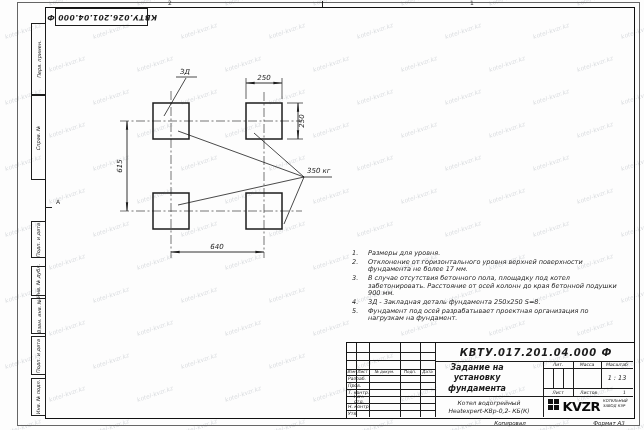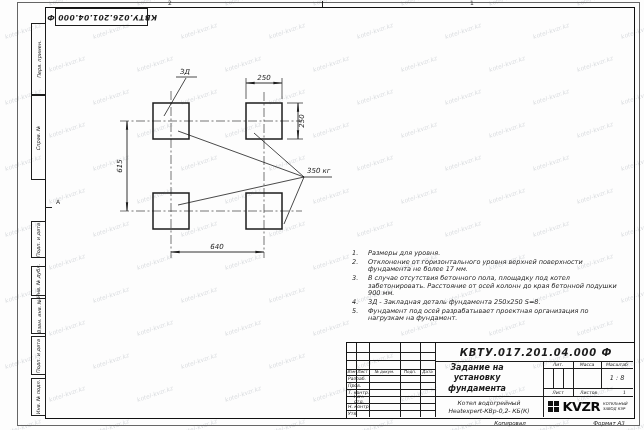--- a/index.html
+++ b/index.html
@@ -22,21 +22,21 @@
   .note .n { width:16px; flex:0 0 16px; }
   .note .t { flex:1; }
   .tb { left:346px; top:342px; width:289px; height:77px; border:1.7px solid #111; }
   .tb .cell { position:absolute; display:flex; align-items:center; justify-content:center; text-align:center; }
   .tb .lbl { font-size:4.6px; font-style:italic; }
   .tb .hdr { font-size:4px; font-style:italic; }
   .docnum { font-size:10px; font-weight:bold; font-style:italic; letter-spacing:.8px; white-space:nowrap; }
   .ttl { font-size:8px; font-weight:bold; font-style:italic; line-height:1.3; }
   .prod { font-size:6px; font-style:italic; line-height:1.25; }
   .scaleval { font-size:6.5px; font-style:italic; }
-  .logo-row { display:flex; align-items:center; gap:3px; }
+  .logo-row { display:flex; gap:3px; }
   .logo-glyph { width:11px; height:11px; background:#111;
                 background-image:linear-gradient(#fff 0 0), linear-gradient(#fff 0 0);
                 background-size:11px 1px, 1px 11px; background-position:0 5px, 5px 0; background-repeat:no-repeat; }
   .logo-txt { font-size:13px; font-weight:bold; letter-spacing:-.5px; color:#0a0a0a; }
   .logo-cap { font-size:3.8px; font-style:italic; line-height:1.3; text-align:left; }
   .strip { position:absolute; font-size:5.5px; font-style:italic; color:#222; }
   svg text { font-family:"DejaVu Sans", sans-serif; font-style:italic; fill:#1c1c1c; }
 </style>
 </head>
 <body>
@@ -307,21 +307,21 @@
     <div class="cell docnum" style="left:88px;top:0;width:202px;height:18px">КВТУ.017.201.04.000 Ф</div>
     <div class="cell ttl" style="left:76px;top:18px;width:108px;height:35px;padding:7px 8px">Задание на установку фундамента</div>
     <div class="cell prod" style="left:88px;top:53px;width:108px;height:21px;flex-direction:column">
       <span>Котел водогрейный</span>
       <span>Heatexpert-КВр-0,2- КБ(К)</span>
     </div>
 
     <div class="cell lbl" style="left:196px;top:18px;width:30px;height:7px">Лит.</div>
     <div class="cell lbl" style="left:226px;top:18px;width:28px;height:7px">Масса</div>
     <div class="cell lbl" style="left:254px;top:18px;width:32px;height:7px">Масштаб</div>
-    <div class="cell scaleval" style="left:254px;top:25px;width:32px;height:20px">1 : 8</div>
+    <div class="cell scaleval" style="left:254px;top:25px;width:32px;height:20px">1 : 13</div>
 
     <div class="cell lbl" style="left:196px;top:45px;width:30px;height:8px">Лист</div>
     <div class="cell lbl" style="left:226px;top:45px;width:60px;height:8px;justify-content:space-between;padding:0 7px">
       <span>Листов</span>
       <span>1</span>
     </div>
 
     <div class="cell" style="left:196px;top:53px;width:90px;height:21px">
       <div class="logo-row">
         <span class="logo-glyph"></span>

